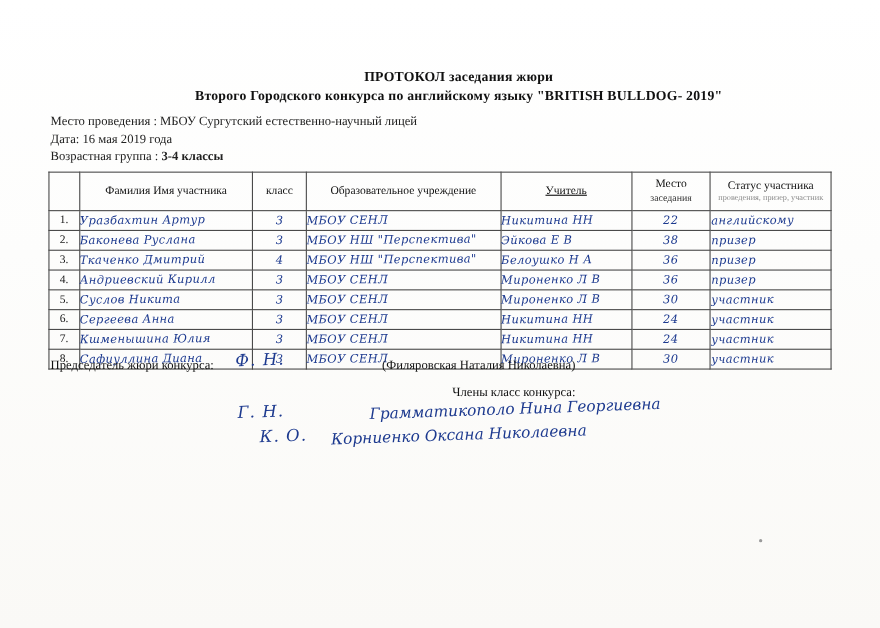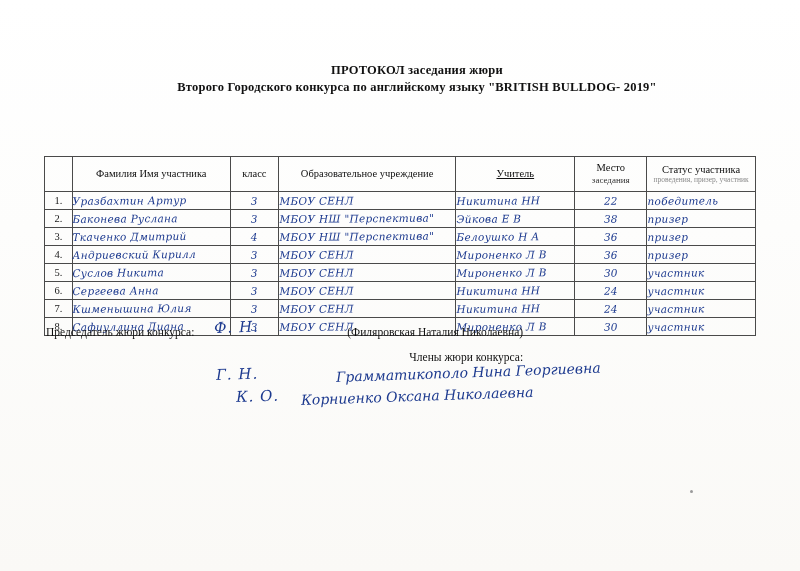--- a/index.html
+++ b/index.html
@@ -164,20 +164,31 @@
 </head>
 <body>
 
 <div class="page">
 
   <div class="title-block">
     <div>ПРОТОКОЛ заседания жюри</div>
     <div>Второго Городского конкурса по английскому языку "BRITISH BULLDOG- 2019"</div>
   </div>
 
+  <div class="meta">
+    <div>
+      <span>Место проведения :</span>
+      <span>МБОУ Сургутский естественно-научный лицей</span>
+    </div>
+    <div>Дата: 16 мая  2019 года</div>
+    <div>
+      <span>Возрастная группа :</span>
+      <b>3-4 классы</b>
+    </div>
+  </div>
 
   <table class="protocol">
     <thead>
       <tr>
         <th class="c-num"></th>
         <th class="c-name">Фамилия  Имя  участника</th>
         <th class="c-class">класс</th>
         <th class="c-org">Образовательное  учреждение</th>
         <th class="c-teach">Учитель</th>
         <th class="c-score">
@@ -191,21 +202,21 @@
       </tr>
     </thead>
     <tbody>
         <tr>
           <td class="num">1.</td>
           <td class="hw">Уразбахтин  Артур</td>
           <td class="hw center">3</td>
           <td class="hw">МБОУ СЕНЛ</td>
           <td class="hw">Никитина НН</td>
           <td class="hw center">22</td>
-          <td class="hw">победитель</td>
+          <td class="hw">английскому</td>
         </tr>
         <tr>
           <td class="num">2.</td>
           <td class="hw">Баконева  Руслана</td>
           <td class="hw center">3</td>
           <td class="hw">МБОУ НШ "Перспектива"</td>
           <td class="hw">Эйкова Е В</td>
           <td class="hw center">38</td>
           <td class="hw">призер</td>
         </tr>
@@ -266,21 +277,21 @@
       </tbody>
   </table>
 
   <div class="signatures">
     <div class="sig-row">
       <span class="sig-label">Председатель жюри конкурса:</span>
       <span class="sig-paren">(Филяровская Наталия Николаевна)</span>
       <span class="hw-sign s1">Ф. Н.</span>
     </div>
     <div class="sig-row">
-      <span class="sig-label">Члены жюри конкурса:</span>
+      <span class="sig-label">Члены класс конкурса:</span>
       <span class="hw-sign s2">Г. Н.</span>
       <span class="hw-sign hw-name n2">Грамматикополо Нина Георгиевна</span>
       <span class="hw-sign s3">К. О.</span>
       <span class="hw-sign hw-name n3">Корниенко Оксана Николаевна</span>
     </div>
   </div>
 
   <div class="dot"></div>
 </div>
 

